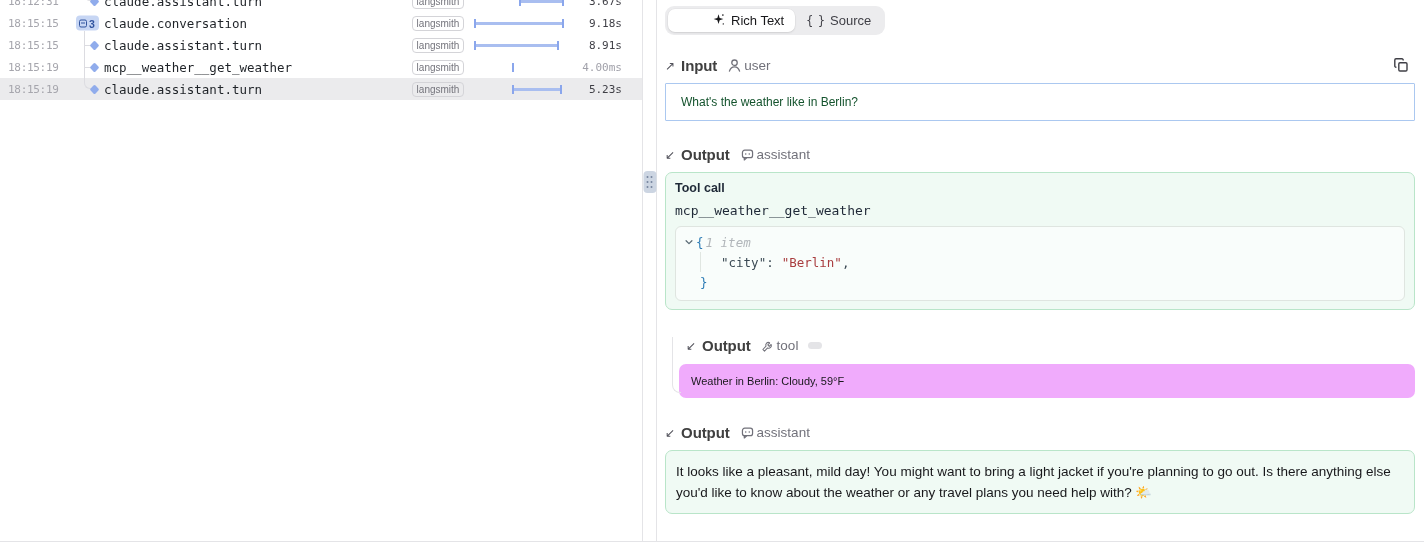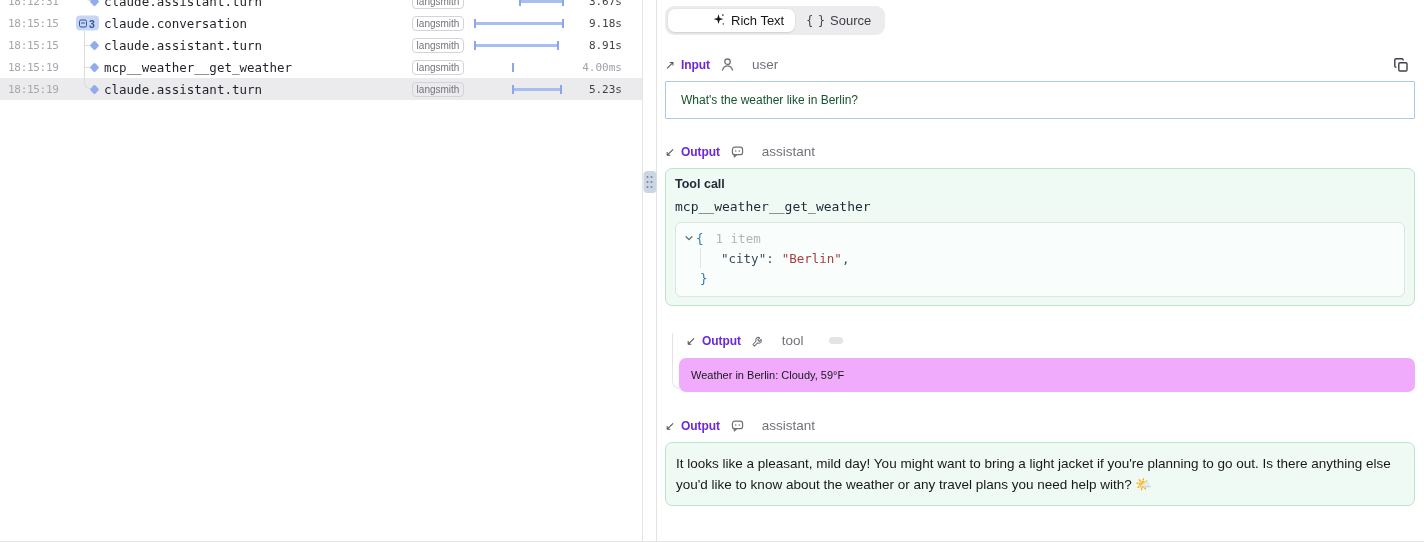--- a/index.html
+++ b/index.html
@@ -67,40 +67,40 @@
   .seg-tab.active { background:#fff; box-shadow:0 1px 2px rgba(0,0,0,.1), 0 0 0 0.5px rgba(0,0,0,.04);
                     color:#18181b; font-weight:500;padding-left:44px; }
   .braces { font:11.5px "DejaVu Sans Mono", monospace; color:#3f3f46; letter-spacing:-1px; }
 
   .copy-btn { position:absolute; top:55px; right:12px; width:22px; height:22px; border:none;
               background:transparent; cursor:pointer; color:#3f3f46; display:flex;
               align-items:center; justify-content:center; }
 
   .sec-head { display:flex; align-items:center; margin-top:22px; }
   .sec-head .arrow { font-size:12px; color:#52525b; margin-right:6px; line-height:1; }
-  .sec-head b { font-size:12px; color:#6d28d9; letter-spacing:-0.1px; }
-  .role { display:flex; align-items:center; gap:17px; margin-left:10px; color:#71717a; font-size:13.5px; }
+  .sec-head b { font-size:15px; color:#404040; letter-spacing:-0.1px; }
+  .role { display:flex; align-items:center; gap:2px; margin-left:10px; color:#71717a; font-size:13.5px; }
   .role svg { display:block; }
   .collapsed-pill { width:14px; height:7px; border-radius:4px; background:#e4e4e7; margin-left:8px; }
 
   .msg-box { margin-top:9px; border:1px solid var(--blue_border,#abc8f0); border-radius:1px;
              background:#fff; padding:9px 15px; font-size:12px; color:#14532d; line-height:18px; }
 
   .green-box { margin-top:9px; border:1px solid var(--green_border,#b9e5c9); border-radius:7px;
                background:var(--green_bg,#f0faf4); padding:8px 9px; }
   .tool-call-title { font-size:12.5px; font-weight:700; color:#1f2937; }
   .tool-call-name { margin-top:8px; font:13px "DejaVu Sans Mono", monospace; color:#1f2937; }
 
   .json-box { margin-top:8px; background:rgba(255,255,255,.6); border:1px solid #dfe5e0;
               border-radius:6px; padding:5px 0 8px 0; position:relative;
               font:12.5px "DejaVu Sans Mono", monospace; color:#3b4a54; }
   .json-line { height:20px; display:flex; align-items:center; }
   .json-chevron { width:12px; margin-left:8px; color:#5b6b76; display:flex; align-items:center; }
   .json-brace { color:var(--json_brace,#2c7bb5); }
-  .json-count { color:var(--json_muted,#b1b6ba); margin-left:12px; }
+  .json-count { color:var(--json_muted,#b1b6ba); font-style:italic; margin-left:2px; }
   .json-guide { position:absolute; left:24px; top:25px; height:20px; width:1px; background:#e0e6e1; }
   .json-key { margin-left:45px; color:var(--json_key,#3b4a54); }
   .json-colon { color:#3b4a54; margin-right:8px; }
   .json-string { color:var(--json_string,#a93d3f); }
   .json-comma { color:#3b4a54; }
   .json-close { margin-left:24px; }
 
   .tool-wrap { position:relative; }
   .tool-connector { position:absolute; left:7px; top:0; width:9px; height:56px;
                     border-left:1px solid var(--divider,#e4e4e7);

